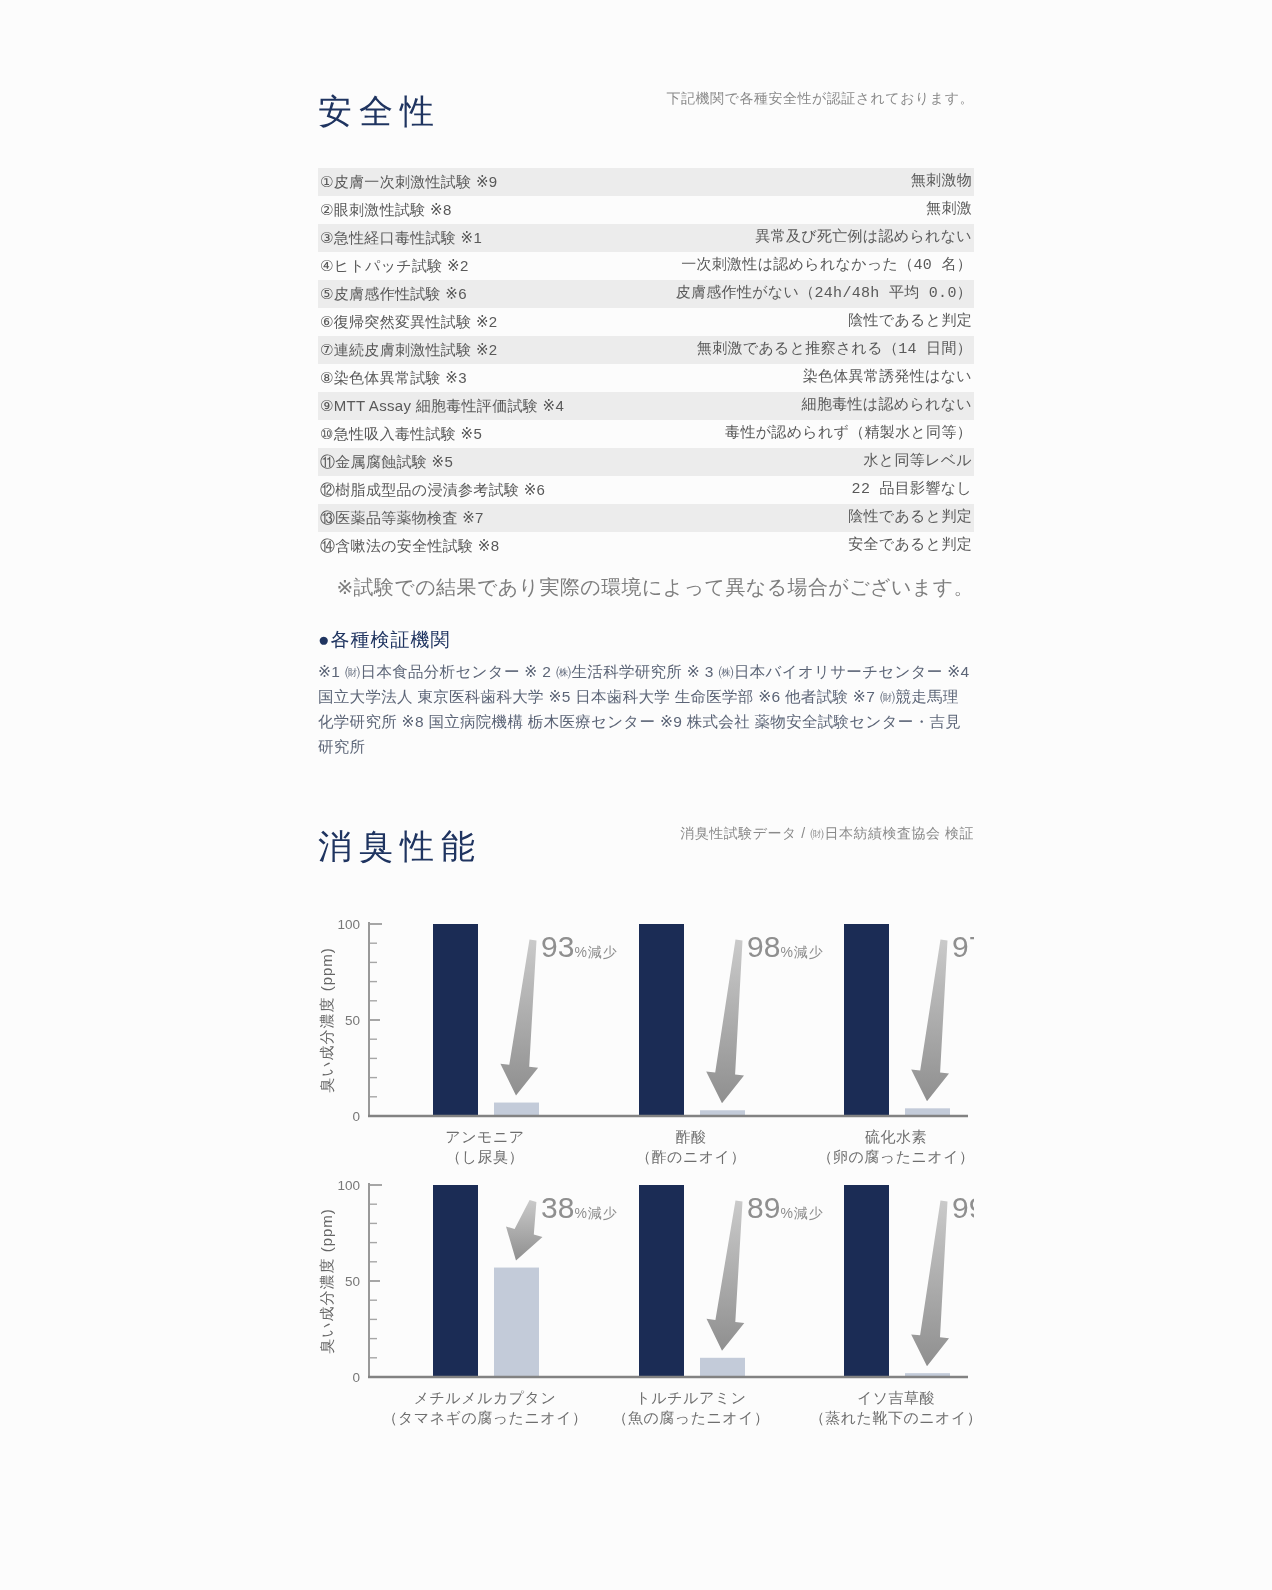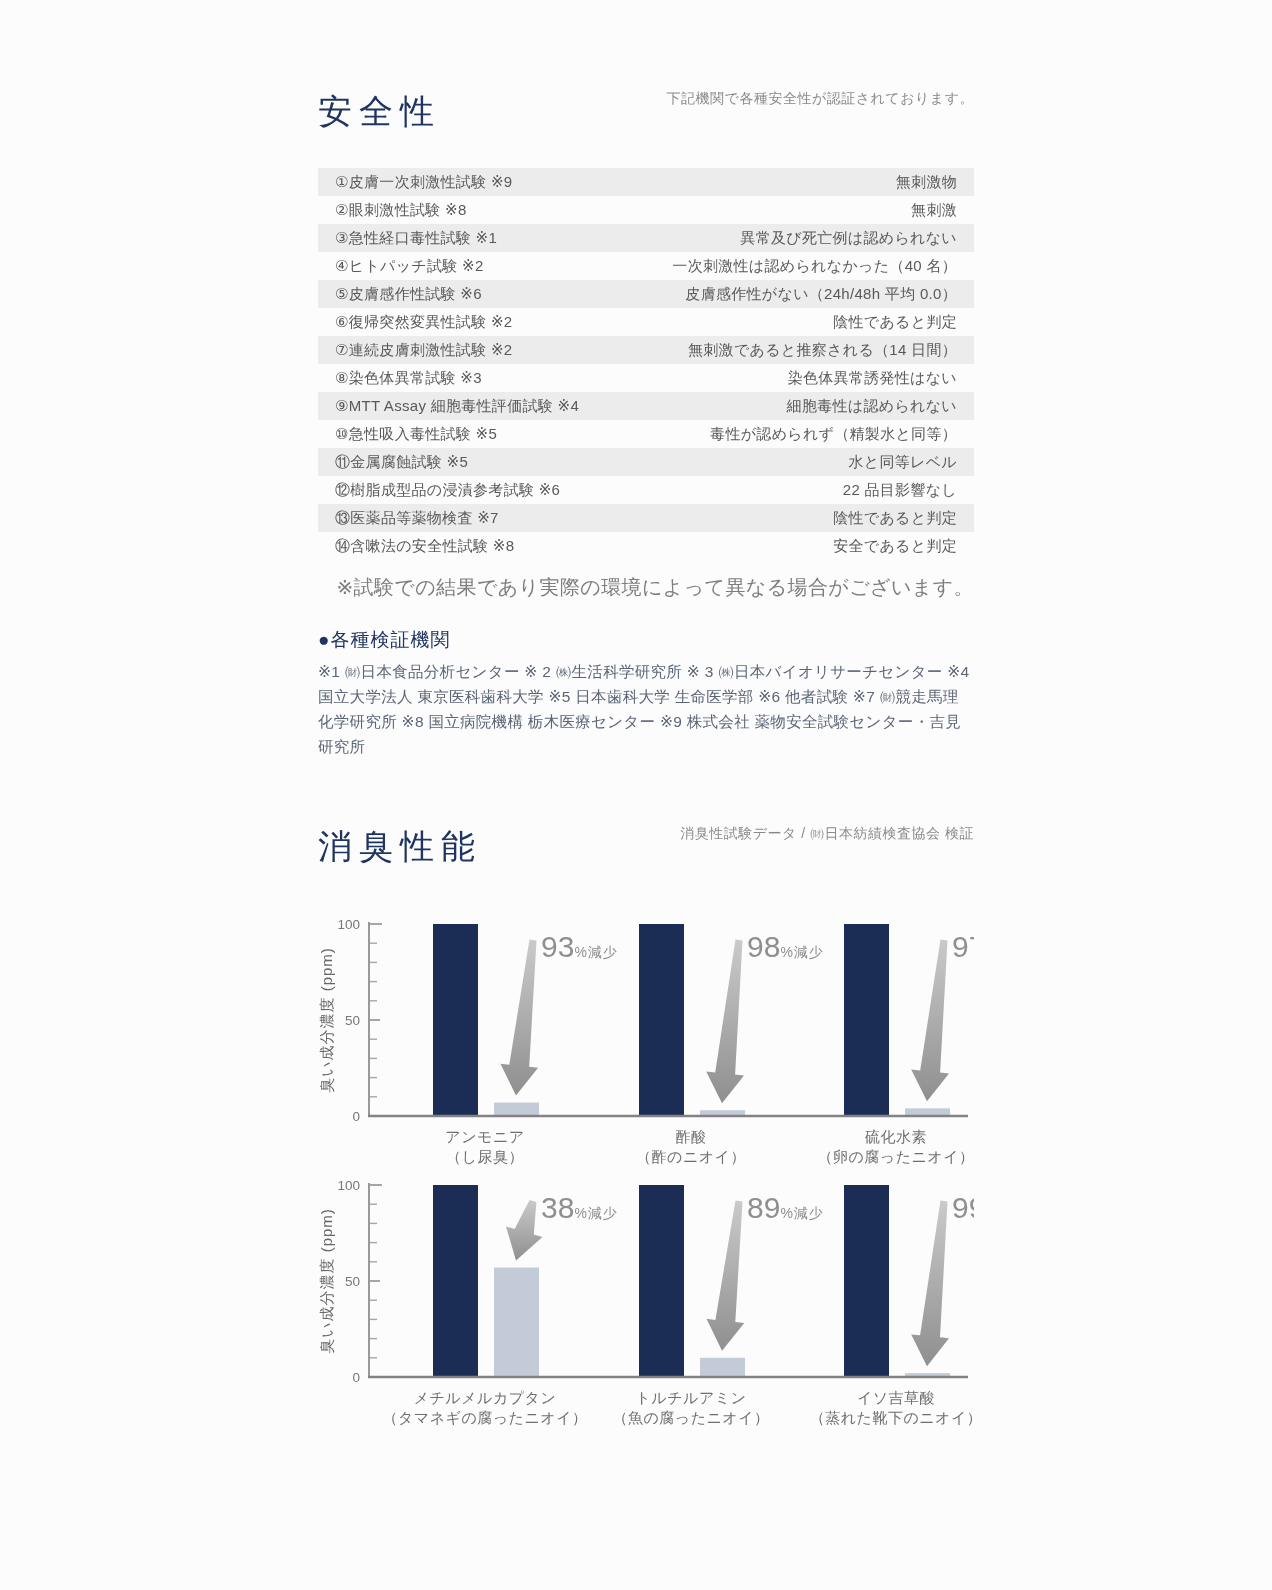--- a/index.html
+++ b/index.html
@@ -8,24 +8,24 @@
     font-family:"Liberation Sans","DejaVu Sans",sans-serif;overflow:hidden;
   }
   .content{position:absolute;left:318px;top:0;width:656px;}
   .sec-head{display:flex;justify-content:space-between;}
   .sec-title{font-size:34px;color:#1f3460;letter-spacing:7px;font-weight:500;line-height:1.25;}
   .sec-sub{font-size:14px;color:#8a8a8a;margin-bottom:9px;letter-spacing:.5px;white-space:nowrap;}
   .safety-head{padding-top:90px;}
   .desc{margin-top:30px;font-size:23px;color:#3d5c85;line-height:44px;letter-spacing:1.2px;}
   .table{margin-top:35px;}
   .trow{display:flex;justify-content:space-between;height:28px;line-height:28px;
-        padding:0 17px;font-size:15px;color:#595959;letter-spacing:.3px;}
+        padding:0 2px;font-size:15px;color:#595959;letter-spacing:.3px;}
   .trow:nth-child(odd){background:#ececec;}
   .trow .test-name{white-space:nowrap;}
-  .trow .test-result{text-align:right;white-space:nowrap;}
+  .trow .test-result{text-align:right;white-space:nowrap;font-family:Liberation Mono, monospace;}
   .note{margin-top:14px;text-align:right;font-size:20px;color:#7d7d7d;letter-spacing:.4px;}
   .agencies-h{margin-top:26px;font-size:19px;color:#1f3460;font-weight:500;letter-spacing:1px;}
   .agencies-t{margin-top:6px;font-size:15.5px;color:#5c6577;line-height:25px;letter-spacing:.3px;}
   .deo-head{padding-top:66px;}
   .chart{margin-top:44px;}
   .chart + .chart{margin-top:2px;}
   svg text{font-family:"Liberation Sans","DejaVu Sans",sans-serif;}
 </style>
 </head>
 <body>

